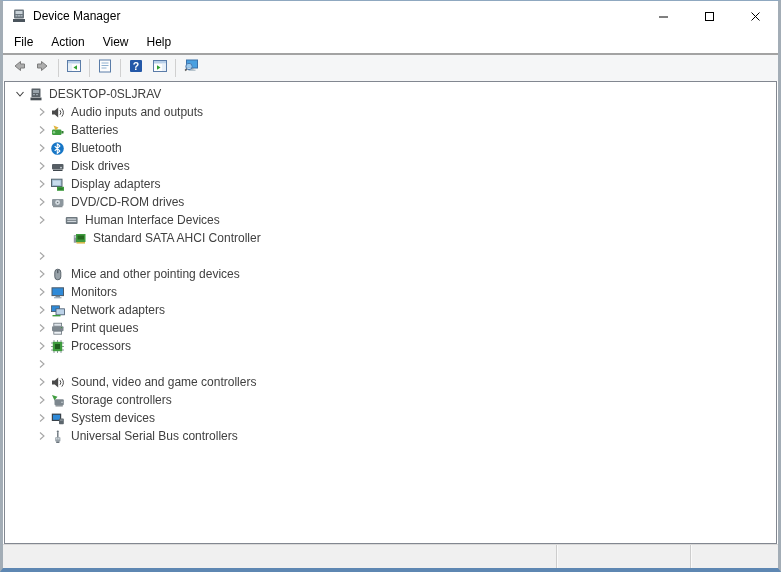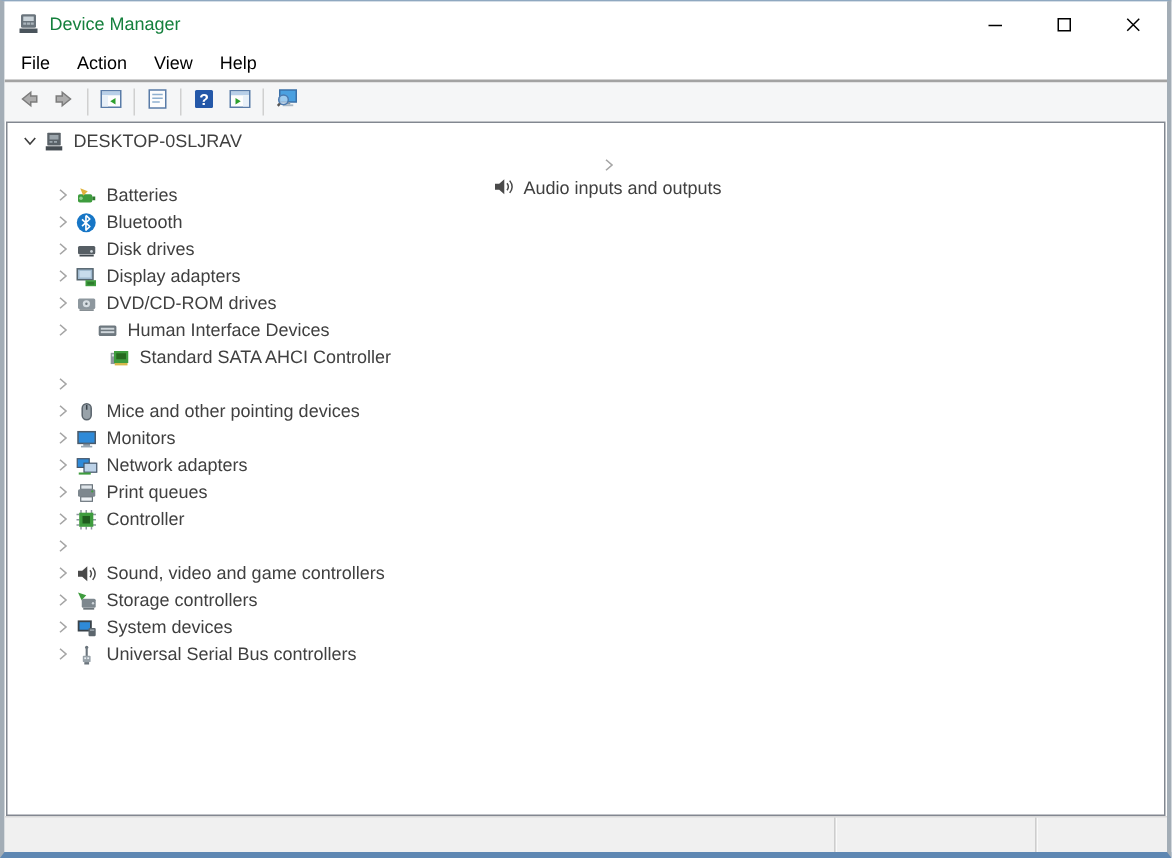--- a/index.html
+++ b/index.html
@@ -5,21 +5,21 @@
   html,body{margin:0;padding:0;background:#d0d6dc;font-family:"Liberation Sans","DejaVu Sans",sans-serif;}
   .window{
     width:781px;height:572px;box-sizing:border-box;background:#fff;
     border-top:1px solid #8fa8c0;border-left:3px solid #a3adb6;
     border-right:3px solid #a3adb6;border-bottom:4px solid #5e87b2;
     display:flex;flex-direction:column;overflow:hidden;
   }
   
   .titlebar{height:30px;background:#ffffff;display:flex;align-items:center;flex:0 0 auto;}
   .title-icon{width:16px;height:16px;margin:0 6px 0 8px;flex:0 0 auto;}
-  .title-text{font-size:12px;color:#15803d;}
+  .title-text{font-size:12px;color:#000000;}
   .win-controls{margin-left:auto;display:flex;height:100%;}
   .win-btn{width:46px;height:100%;display:flex;align-items:center;justify-content:center;
     font-size:13px;color:#000;cursor:default;}
   .win-btn svg{display:block;}
   
   .menubar{height:22px;background:#fff;display:flex;align-items:center;padding-left:2px;flex:0 0 auto;border-bottom:2px solid #a3a3a3;}
   .menu-item{font-size:12px;color:#000;padding:2px 9px;cursor:default;}
   
   .toolbar{height:26px;background:#f5f6f7;display:flex;align-items:center;padding-left:4px;flex:0 0 auto;}
   .tb-btn{width:24px;height:22px;display:flex;align-items:center;justify-content:center;cursor:default;}
@@ -157,21 +157,21 @@
                 <rect x="3.5" y="1.5" width="9" height="8.5" rx="0.5" fill="#5a6268"></rect>
                 <rect x="5" y="3" width="6" height="3" fill="#9aa4ab"></rect>
                 <rect x="5" y="7" width="2" height="1.2" fill="#9aa4ab"></rect>
                 <rect x="8" y="7" width="2" height="1.2" fill="#9aa4ab"></rect>
                 <rect x="2.5" y="10.5" width="11" height="2.8" fill="#454c52"></rect>
               </svg>
             </span>
             <span>DESKTOP-0SLJRAV</span>
           </span>
         </div>
-        <div class="tree-row" style="padding-left: 30px; flex-direction: column;">
+        <div class="tree-row" style="padding-left: 30px;">
           <span class="chev">
             <svg width="14" height="14" viewBox="0 0 14 14" xmlns="http://www.w3.org/2000/svg">
               <polyline points="5,3.5 9,7 5,10.5" fill="none" stroke="#a6a6a6" stroke-width="1.1"></polyline>
             </svg>
           </span>
           <span class="row-content">
             <span class="node-icon">
               <svg width="16" height="15" viewBox="0 0 16 15" xmlns="http://www.w3.org/2000/svg">
                 <polygon points="2,5.5 4.8,5.5 8.2,2.5 8.2,12.5 4.8,9.5 2,9.5" fill="#4a4a4a"></polygon>
                 <path d="M10 5.2 q1.8 2.3 0 4.6" stroke="#4a4a4a" stroke-width="1" fill="none"></path>
@@ -395,21 +395,21 @@
                   <line x1="1" y1="7.5" x2="3" y2="7.5"></line>
                   <line x1="1" y1="11" x2="3" y2="11"></line>
                   <line x1="12" y1="4" x2="14" y2="4"></line>
                   <line x1="12" y1="7.5" x2="14" y2="7.5"></line>
                   <line x1="12" y1="11" x2="14" y2="11"></line>
                 </g>
                 <rect x="2.8" y="2.8" width="9.4" height="9.4" fill="#3e9c3e"></rect>
                 <rect x="5" y="5" width="5" height="5" fill="#1e5c1e"></rect>
               </svg>
             </span>
-            <span>Controller</span>
+            <span>Processors</span>
           </span>
         </div>
         <div class="tree-row" style="padding-left: 30px;">
           <span class="chev">
             <svg width="14" height="14" viewBox="0 0 14 14" xmlns="http://www.w3.org/2000/svg">
               <polyline points="5,3.5 9,7 5,10.5" fill="none" stroke="#a6a6a6" stroke-width="1.1"></polyline>
             </svg>
           </span>
         </div>
         <div class="tree-row" style="padding-left: 30px;">

